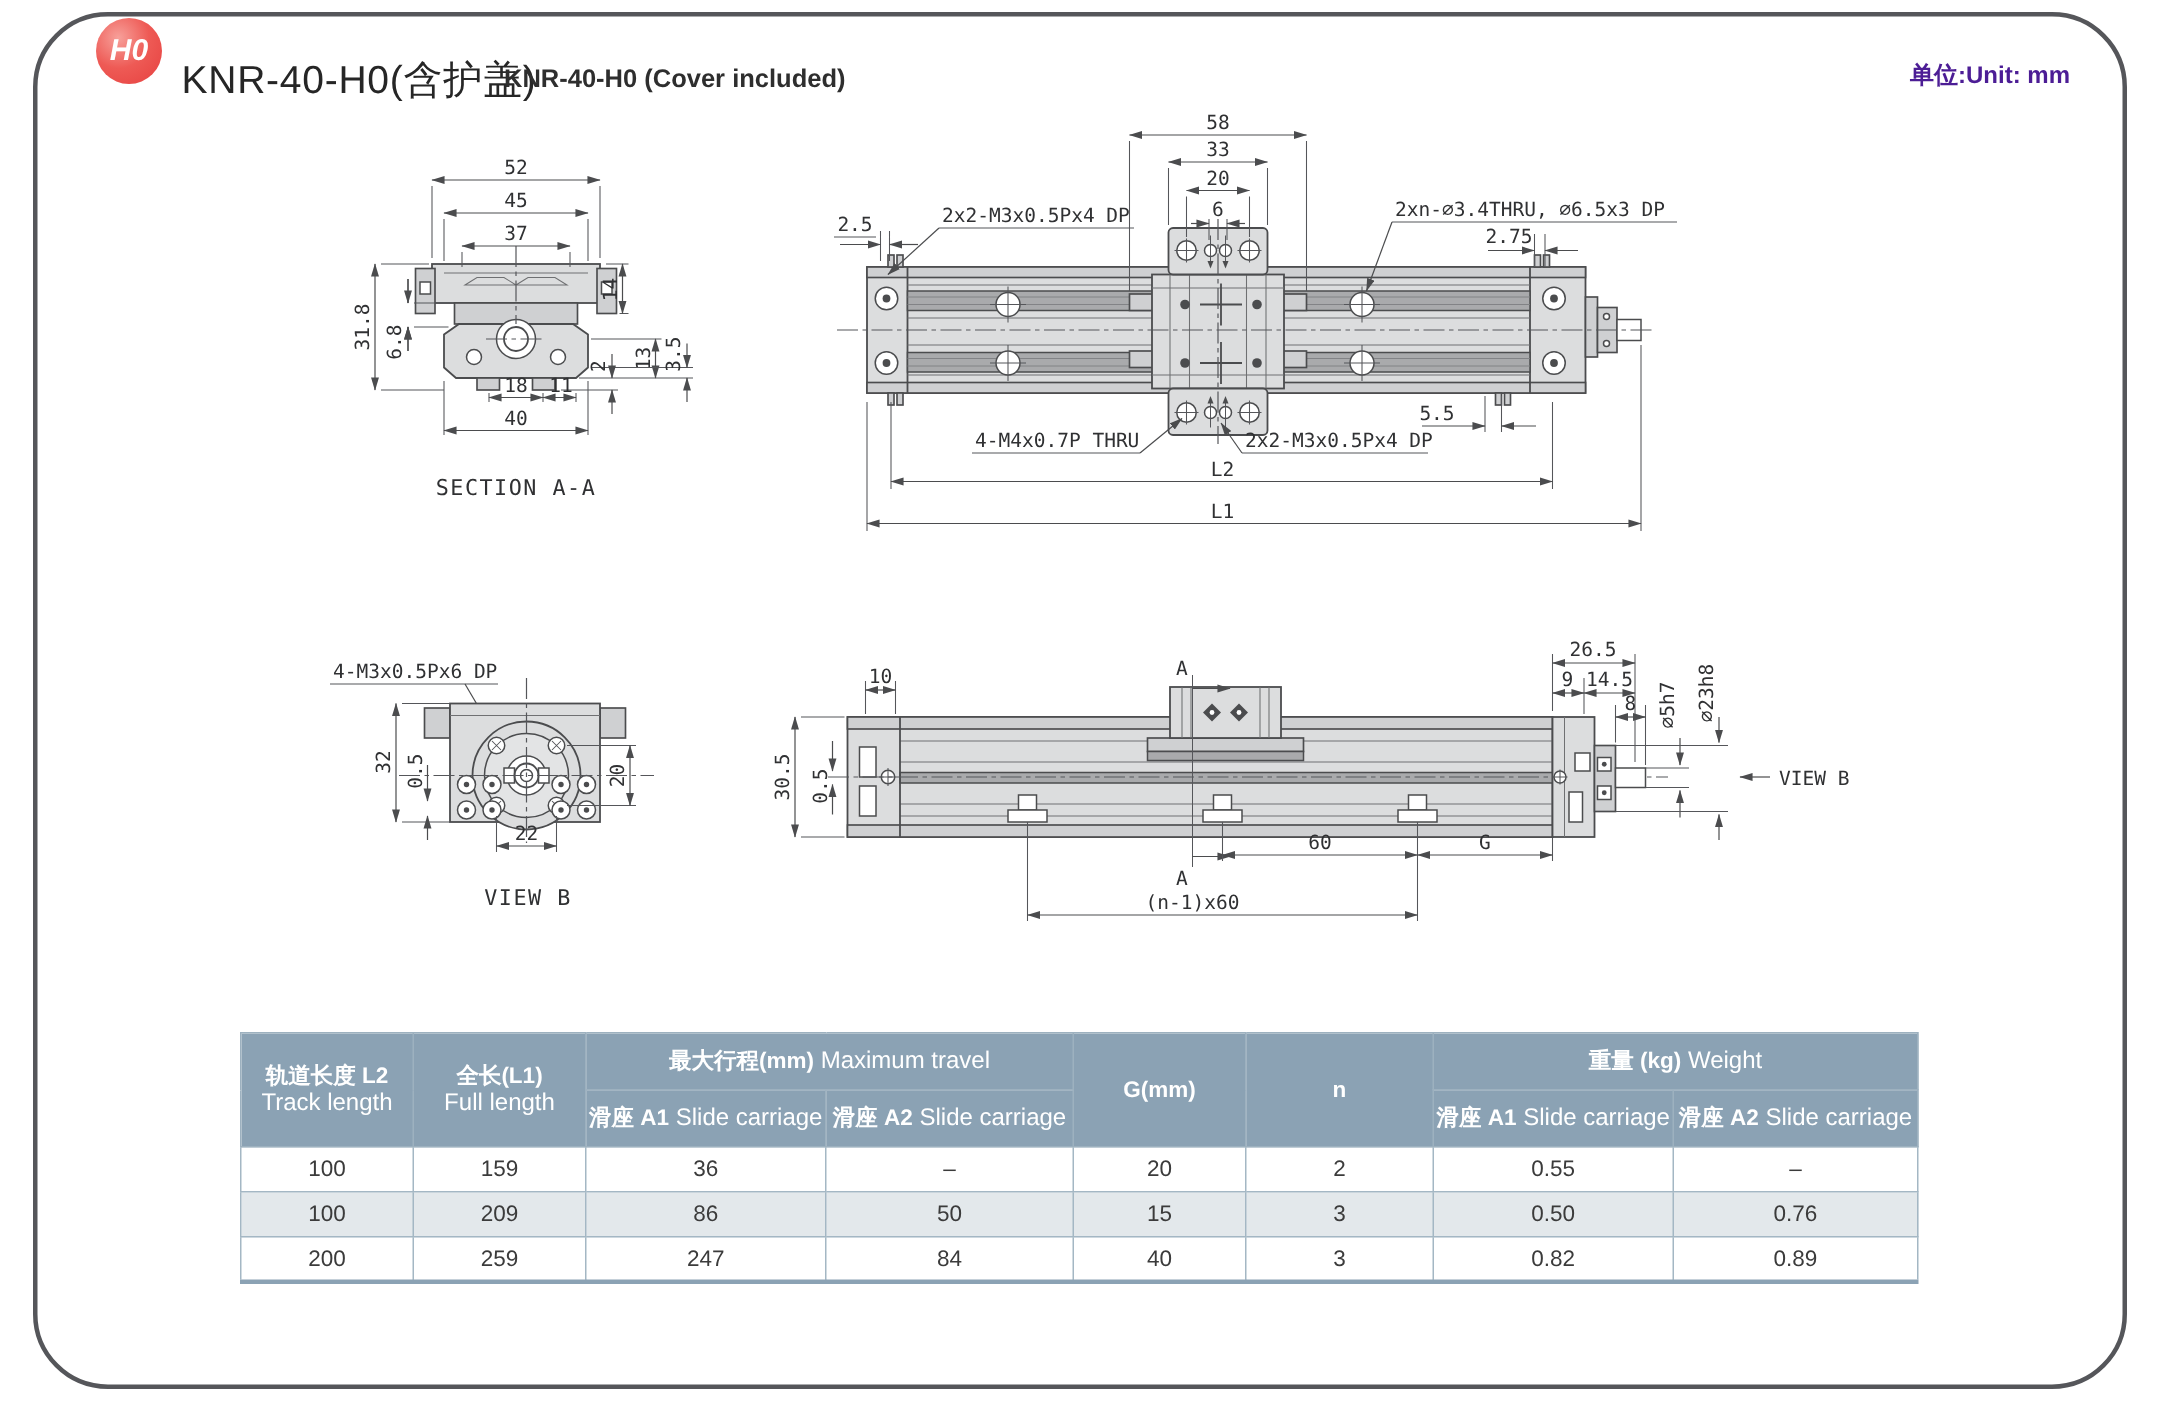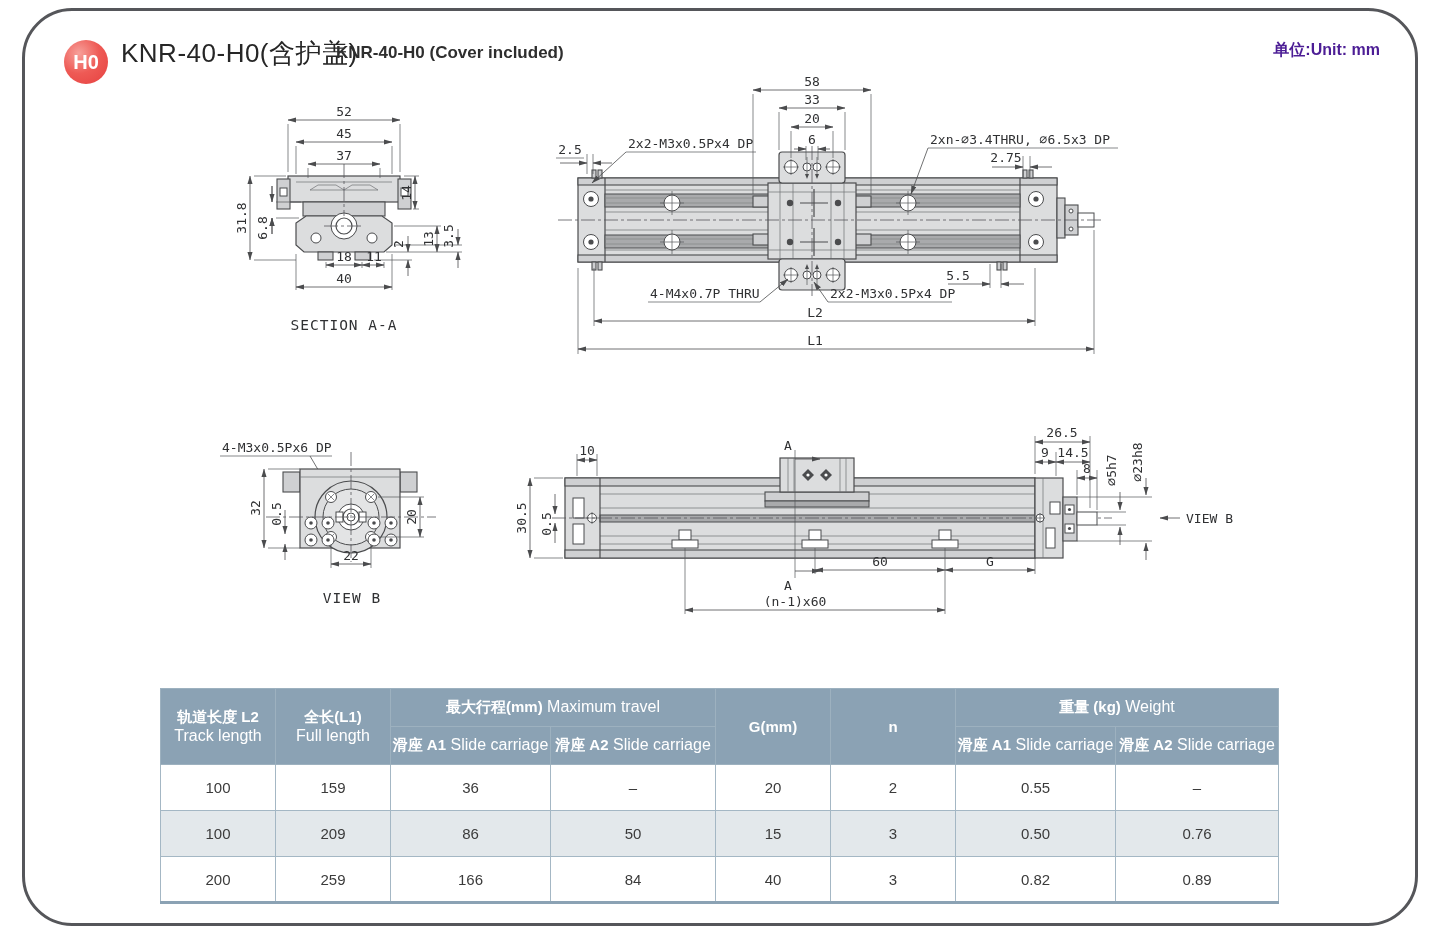--- a/index.html
+++ b/index.html
@@ -1,21 +1,21 @@
 <!DOCTYPE html>
 <html><head>
 <meta charset="utf-8">
 <style>
   html,body{margin:0;padding:0;background:#fff;width:1440px;height:936px;position:relative;
     font-family:"Liberation Sans",sans-serif;overflow:hidden;}
   .page-border{position:absolute;left:22px;top:8px;width:1390px;height:912px;
     border:3px solid #55565a;border-radius:50px;}
-  .badge{position:absolute;left:64px;top:40px;width:44px;height:44px;border-radius:50%;
+  .badge{position:absolute;left:64px;top:12px;width:44px;height:44px;border-radius:50%;
     background:radial-gradient(circle at 34% 30%,#f7a09a 0%,#ee5a55 48%,#e6403f 100%);
-    color:#fff;font-size:20px;font-weight:bold;display:flex;align-items:center;justify-content:center;}
+    color:#fff;font-size:20px;font-weight:bold;display:flex;align-items:center;justify-content:center;font-style:italic;}
   .title-zh{position:absolute;left:121px;top:36px;font-size:26px;font-weight:normal;color:#262626;letter-spacing:.5px;}
   .title-en{position:absolute;left:336px;top:43px;font-size:17px;font-weight:600;color:#2e2e2e;}
   .unit{position:absolute;right:60px;top:40px;font-size:16px;font-weight:700;color:#4c1d95;}
   svg.drawing{position:absolute;left:0;top:0;}
   
   .s{stroke:#4b4c4e;stroke-width:1.2;fill:none}
   .fa{fill:#dcddde;stroke:#4b4c4e;stroke-width:1.2}
   .fb{fill:#cfd0d2;stroke:#4b4c4e;stroke-width:1.1}
   .fc{fill:#a9aaac;stroke:#4b4c4e;stroke-width:1}
   .fw{fill:#fff;stroke:#4b4c4e;stroke-width:1}
@@ -25,21 +25,21 @@
   .cl{stroke:#55565a;stroke-width:0.8;fill:none;stroke-dasharray:14 3 3 3}
   .t{font-family:"DejaVu Sans Mono",monospace;font-size:13px;fill:#303133;text-anchor:middle}
   .tc{text-anchor:start}
   .tl{font-family:"DejaVu Sans Mono",monospace;font-size:14.5px;fill:#303133;text-anchor:middle;letter-spacing:1px}
   
   table.spec{position:absolute;left:160px;top:688px;border-collapse:collapse;table-layout:fixed;
     border:1px solid #9db2c0;border-bottom:3px solid #8ba2b4;}
   .spec th,.spec td{border:1px solid #a4b7c4;padding:0;text-align:center;vertical-align:middle;}
   .spec thead th{background:#8ba2b4;color:#fff;border-color:#9db1bf;}
   .spec thead tr{height:38px;}
-  .spec tbody tr{height:46px;}
+  .spec tbody tr{height:30px;}
   .spec td{font-size:15px;color:#3b3b3b;background:#fff;}
   .spec tbody tr.alt td{background:#e3e8eb;}
   .zh{font-size:15px;font-weight:700;}
   .en{font-size:16px;font-weight:400;}
 </style>
 </head>
 <body>
 
 <div class="page-border"></div>
 
@@ -470,21 +470,21 @@
       <td>86</td>
       <td>50</td>
       <td>15</td>
       <td>3</td>
       <td>0.50</td>
       <td>0.76</td>
     </tr>
     <tr>
       <td>200</td>
       <td>259</td>
-      <td>166</td>
+      <td>247</td>
       <td>84</td>
       <td>40</td>
       <td>3</td>
       <td>0.82</td>
       <td>0.89</td>
     </tr>
   </tbody>
 </table>
 
 </body></html>

